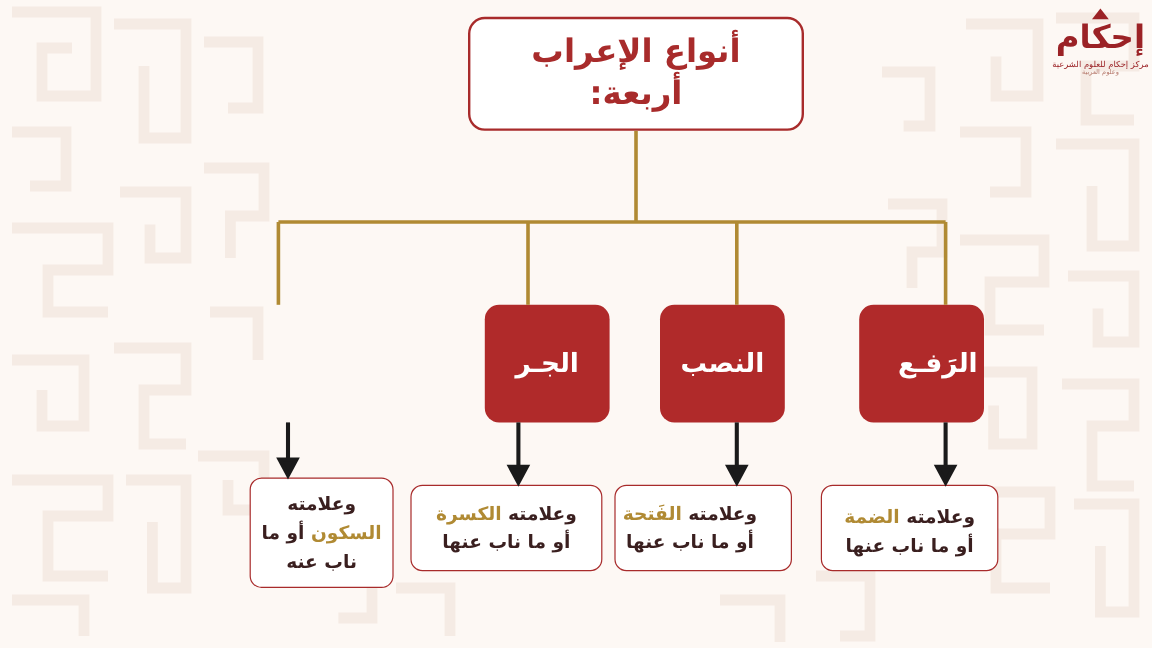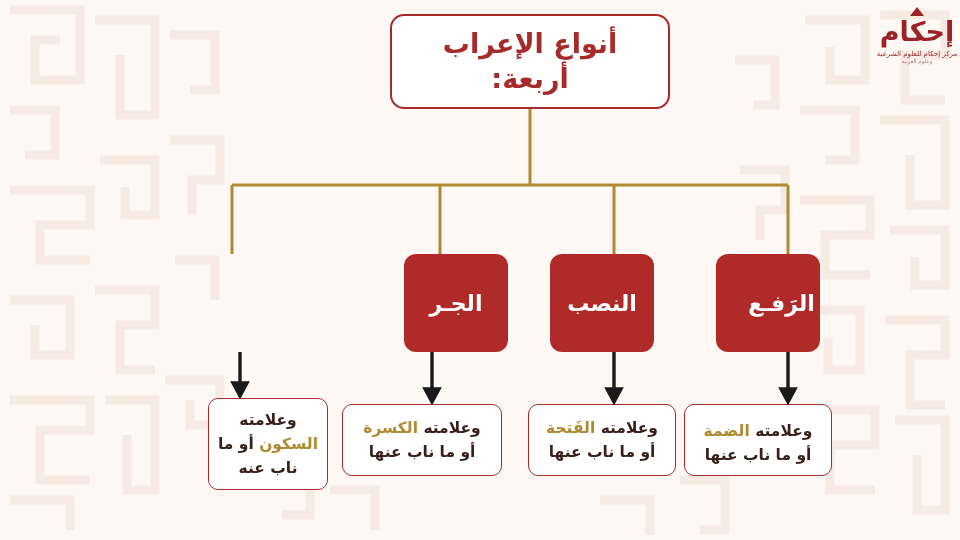--- a/index.html
+++ b/index.html
@@ -97,21 +97,21 @@
     display: flex;
     align-items: center;
     justify-content: center;
     font-size: 15.5px;
     font-weight: bold;
     line-height: 1.55;
     color: #3a1f1f;
     text-align: center;
   }
   #detail-0 { right: 128px; width: 148px; height: 72px; align-items: flex-end; }
-  #detail-1 { right: 284px; width: 148px; height: 72px; }
+  #detail-1 { right: 300px; width: 148px; height: 72px; justify-content: flex-end; }
   #detail-2 { right: 458px; width: 160px; height: 72px; }
   #detail-3 { right: 632px; width: 120px; height: 92px; top: 398px; }
 
   .hl { color: #b08a33; }
 
   
   #logo {
     position: absolute;
     top: 16px;
     left: 858px;

